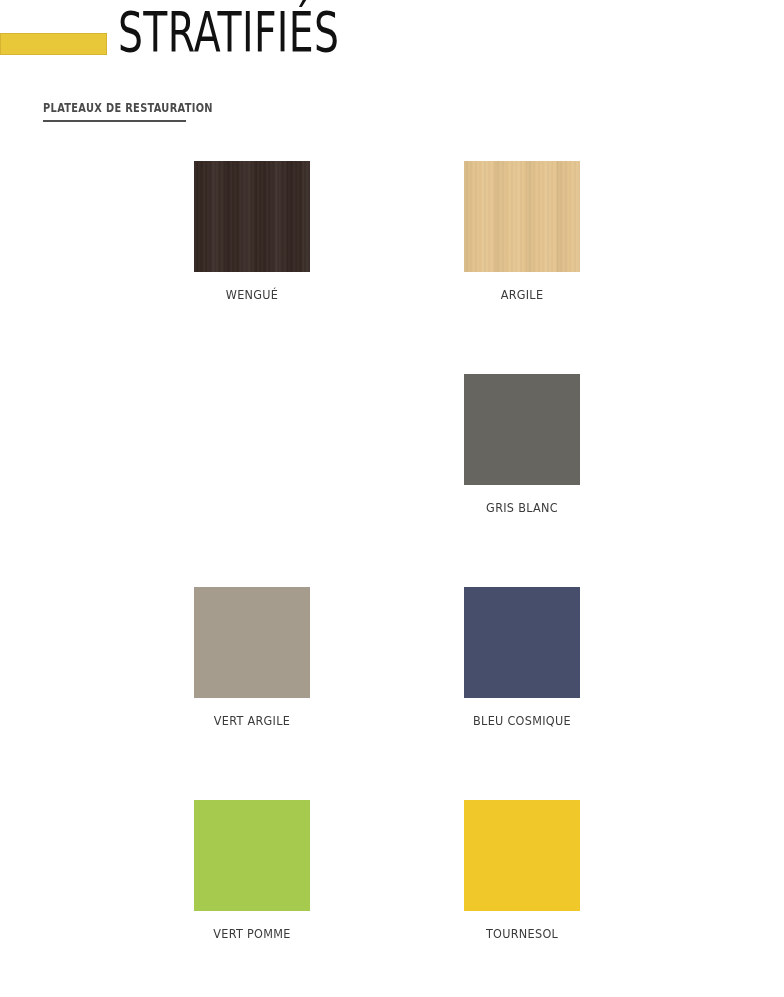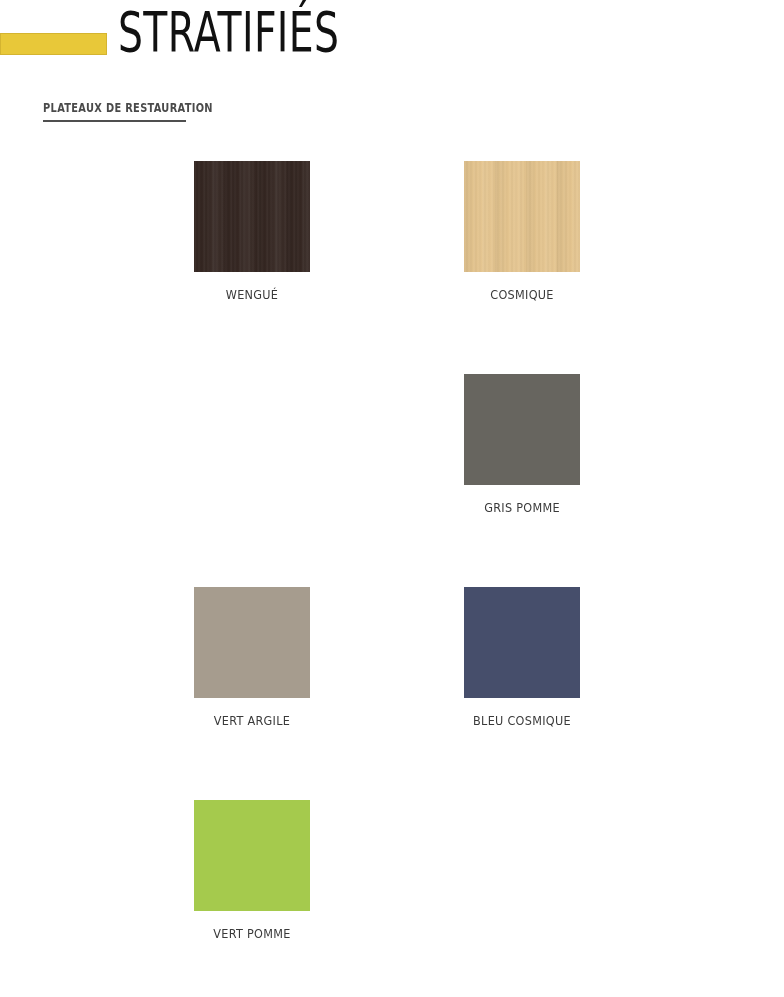--- a/index.html
+++ b/index.html
@@ -150,38 +150,42 @@
 </div>
 
 <div class="grid">
     <div class="grid-row">
       <div class="swatch-cell col-0">
         <div class="swatch-chip wood" style="background: rgb(53, 39, 34);"></div>
         <div class="swatch-label">WENGUÉ</div>
       </div>
       <div class="swatch-cell col-1">
         <div class="swatch-chip wood" style="background: rgb(229, 197, 143);"></div>
-        <div class="swatch-label">COSMIQUE</div>
+        <div class="swatch-label">ARGILE</div>
       </div>
     </div>
     <div class="grid-row">
       <div class="swatch-cell col-1">
         <div class="swatch-chip" style="background: rgb(103, 101, 95);"></div>
-        <div class="swatch-label">GRIS POMME</div>
+        <div class="swatch-label">GRIS BLANC</div>
       </div>
     </div>
     <div class="grid-row">
       <div class="swatch-cell col-0">
         <div class="swatch-chip" style="background: rgb(166, 156, 142);"></div>
         <div class="swatch-label">VERT ARGILE</div>
       </div>
       <div class="swatch-cell col-1">
         <div class="swatch-chip" style="background: rgb(70, 78, 107);"></div>
         <div class="swatch-label">BLEU COSMIQUE</div>
       </div>
     </div>
     <div class="grid-row">
       <div class="swatch-cell col-0">
         <div class="swatch-chip" style="background: rgb(165, 202, 77);"></div>
         <div class="swatch-label">VERT POMME</div>
       </div>
+      <div class="swatch-cell col-1">
+        <div class="swatch-chip" style="background: rgb(240, 200, 41);"></div>
+        <div class="swatch-label">TOURNESOL</div>
+      </div>
     </div>
   </div>
 
 </body></html>

